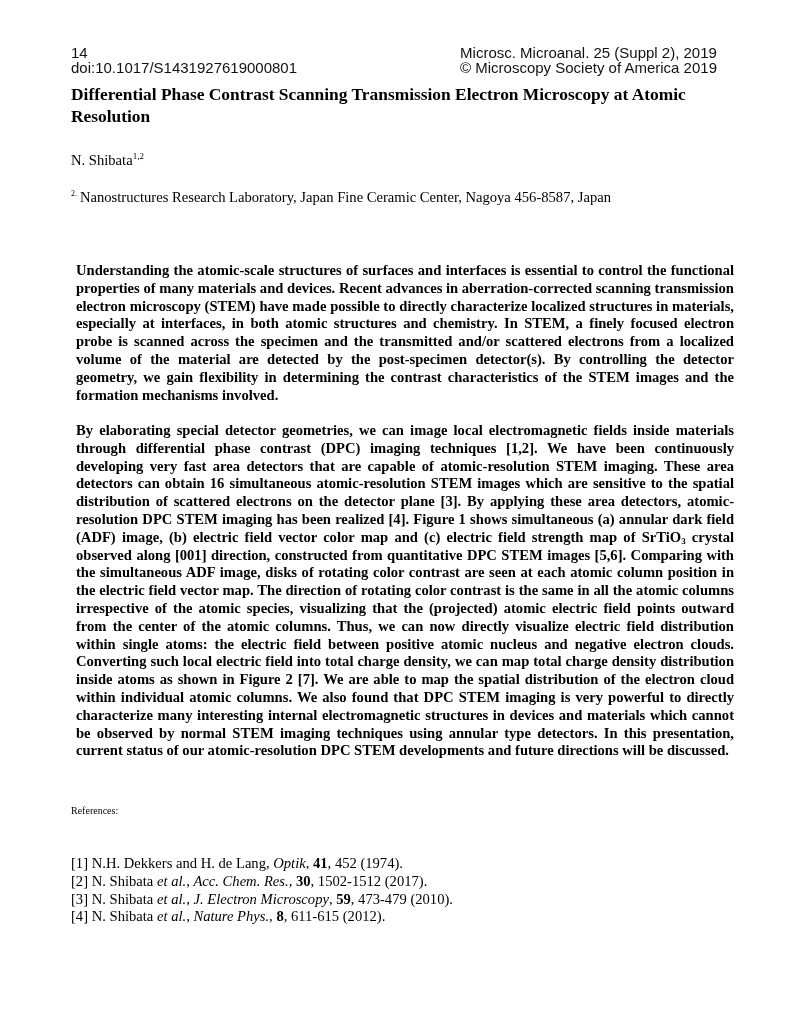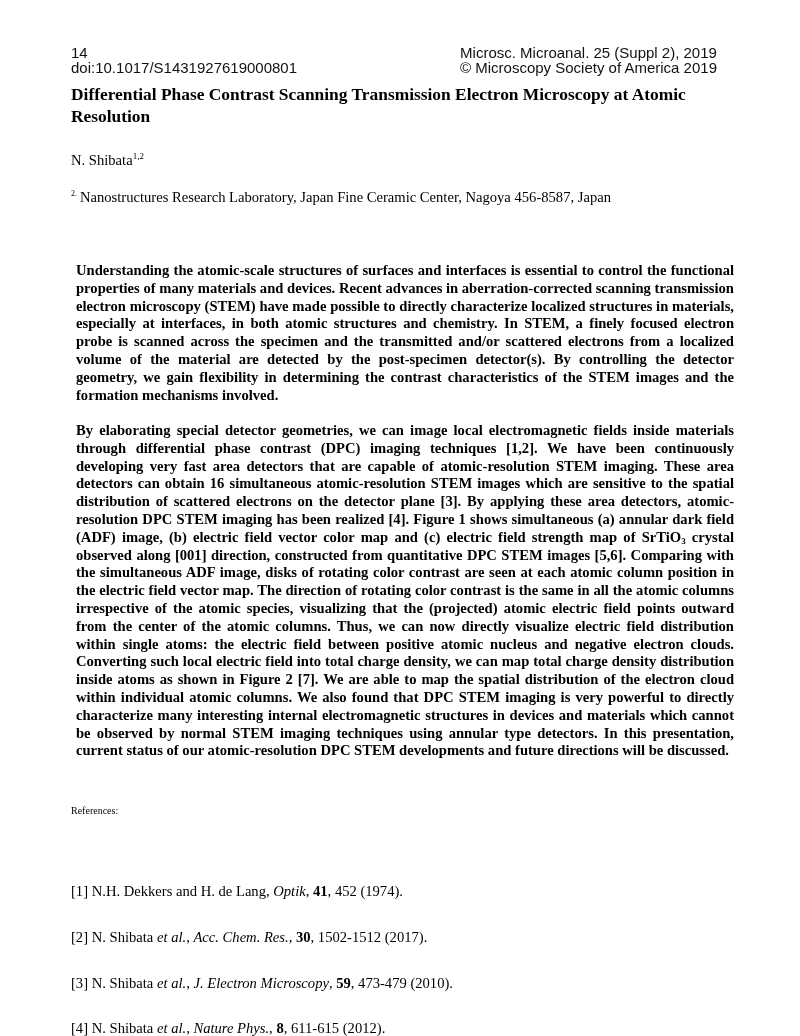--- a/index.html
+++ b/index.html
@@ -10,21 +10,21 @@
     .title { position: absolute; left: 71px; top: 83px; width: 660px; font-family: "Liberation Serif", serif; font-weight: bold; font-size: 17.4px; line-height: 22px; }
     .author { position: absolute; left: 71px; top: 151px; font-family: "Liberation Serif", serif; font-size: 14.6px; line-height: 18px; }
     .author sup { font-size: 9px; vertical-align: 6px; line-height: 0; }
     .affils { position: absolute; left: 71px; top: 188px; font-family: "Liberation Serif", serif; font-size: 14.6px; line-height: 18px; }
     .affils sup { font-size: 8px; vertical-align: 6px; line-height: 0; margin-right: 3px; }
     .para { position: absolute; left: 76px; width: 658px; font-family: "Liberation Serif", serif; font-size: 14.6px; line-height: 17.8px; text-align: justify; margin: 0; font-weight: bold; }
     .p1 { top: 262px; }
     .p2 { top: 422px; }
     .refs-head { position: absolute; left: 71px; top: 802px; font-family: Liberation Serif, serif; font-size: 10px; line-height: 18px; }
     .refs { position: absolute; left: 71px; top: 855px; font-family: "Liberation Serif", serif; font-size: 14.6px; line-height: 17.8px; }
-    .ref-item { display: block; white-space: nowrap; margin-top: 28px; }
+    .ref-item { display: block; white-space: nowrap; }
     sub { font-size: 9px; vertical-align: -2px; line-height: 0; }
   </style>
 </head>
 <body>
 
 <div class="hdr hdr-left">
   <div>14</div>
   <div>doi:10.1017/S1431927619000801</div>
 </div>
 <div class="hdr hdr-right">

